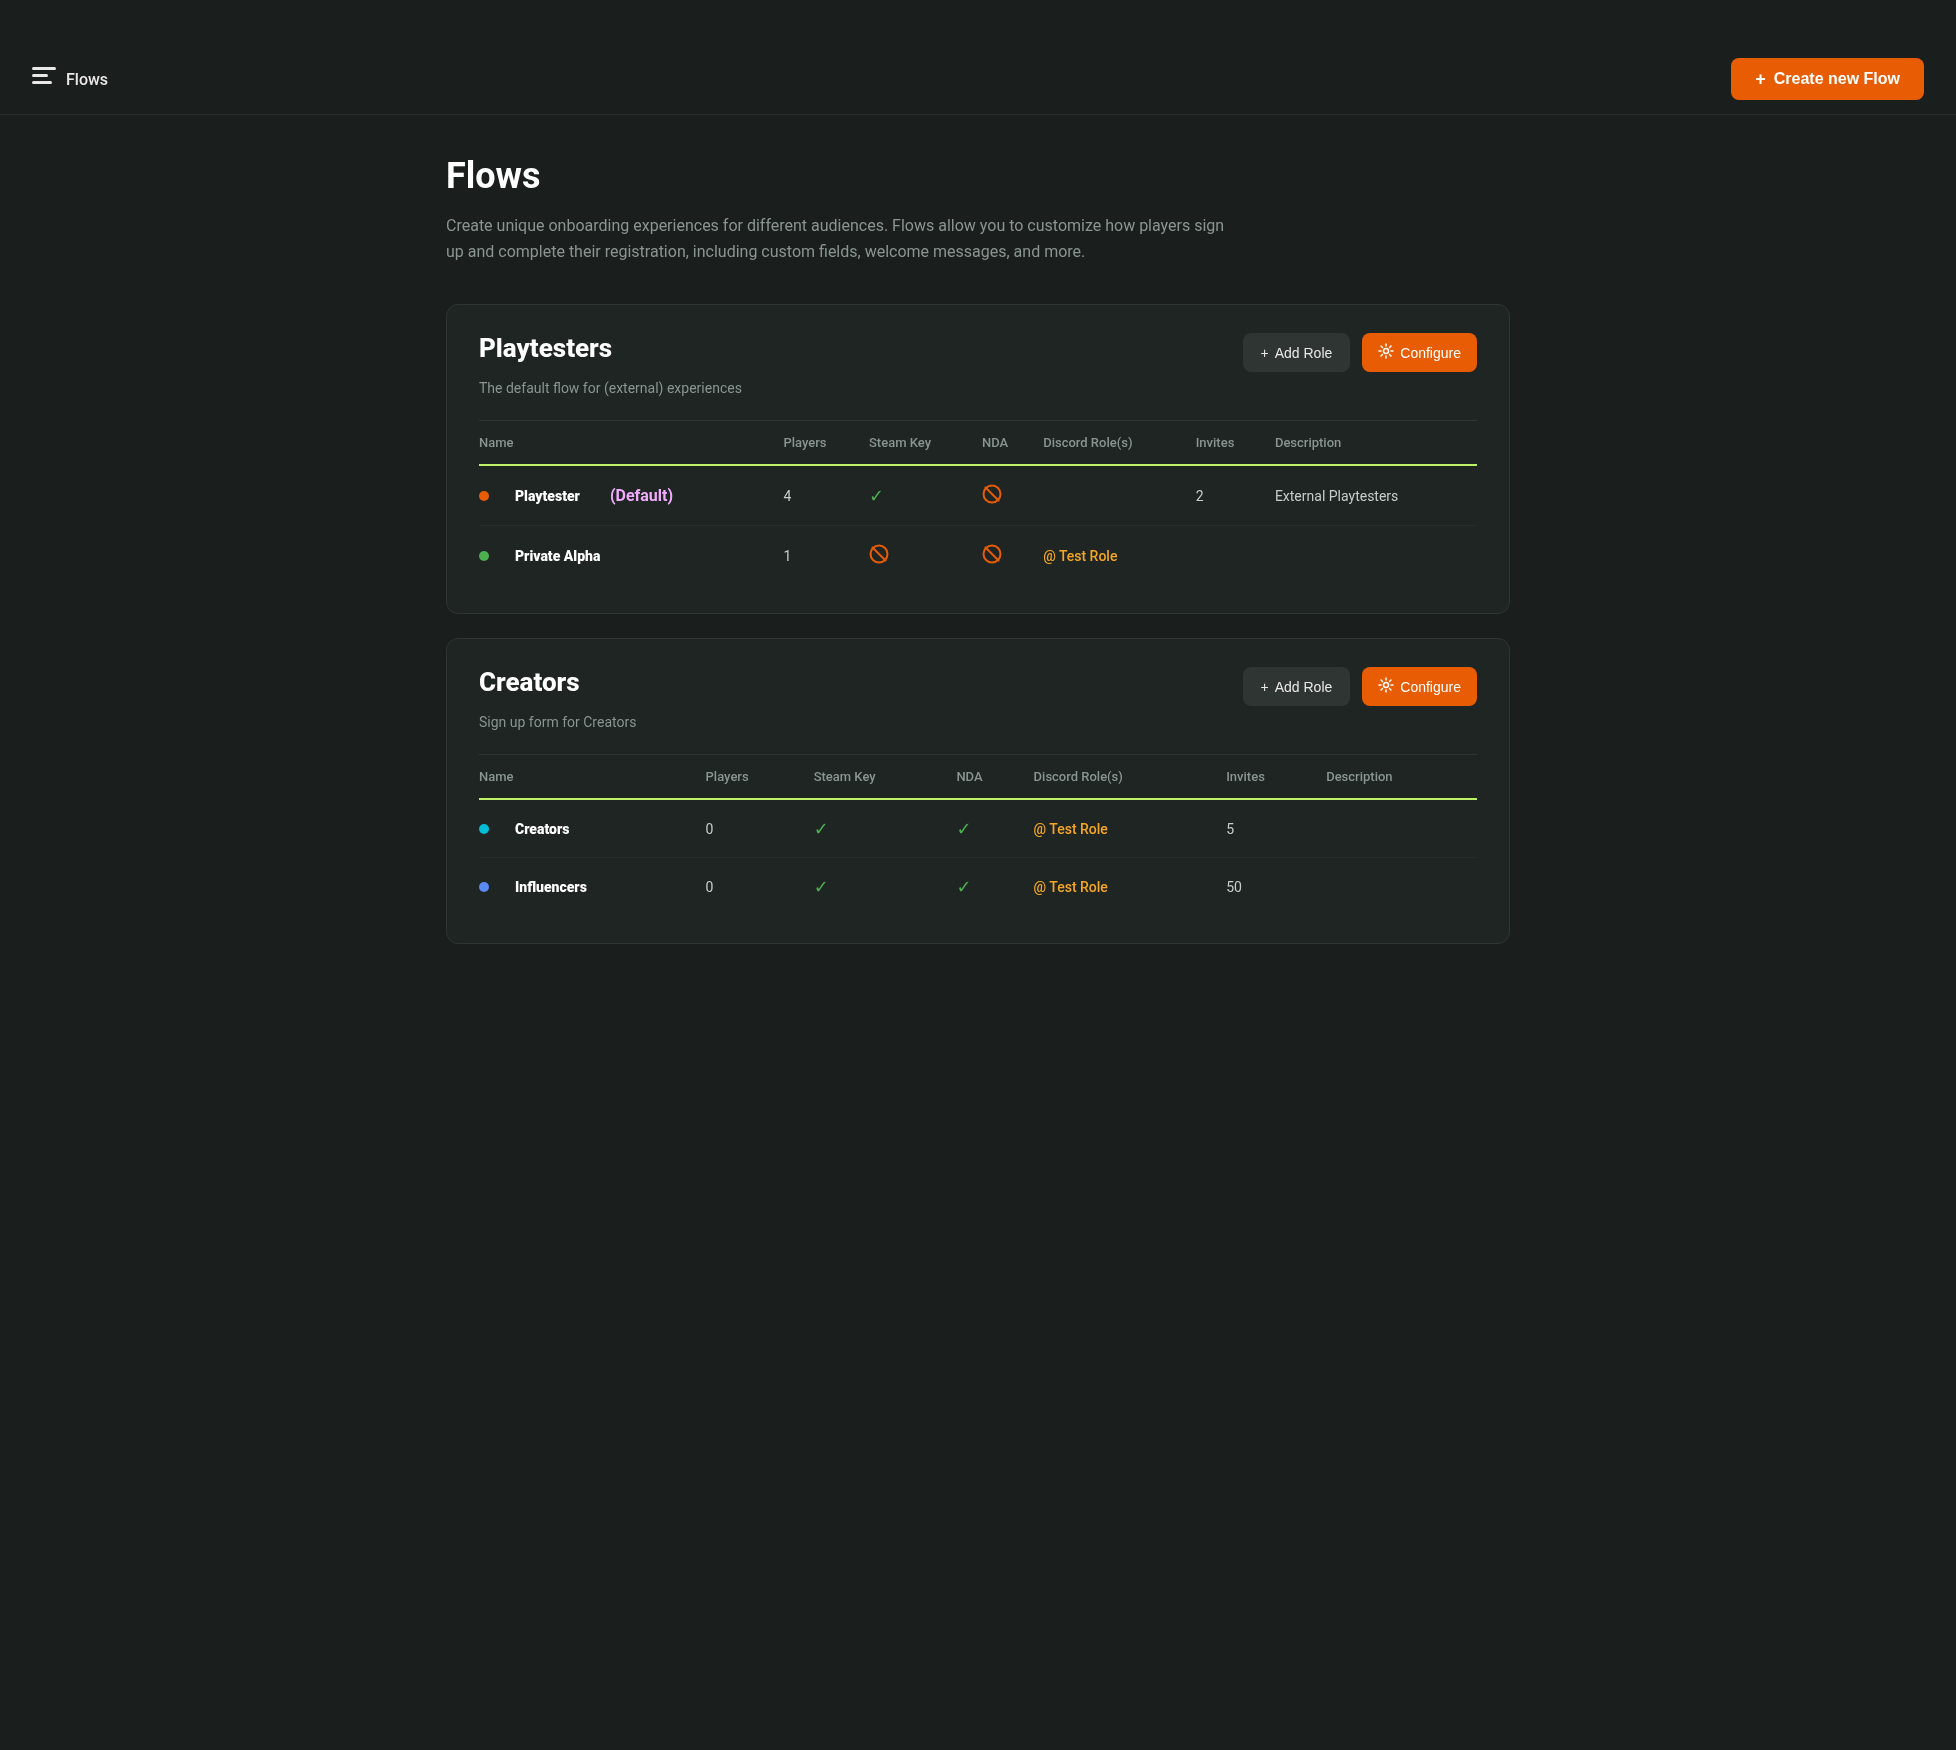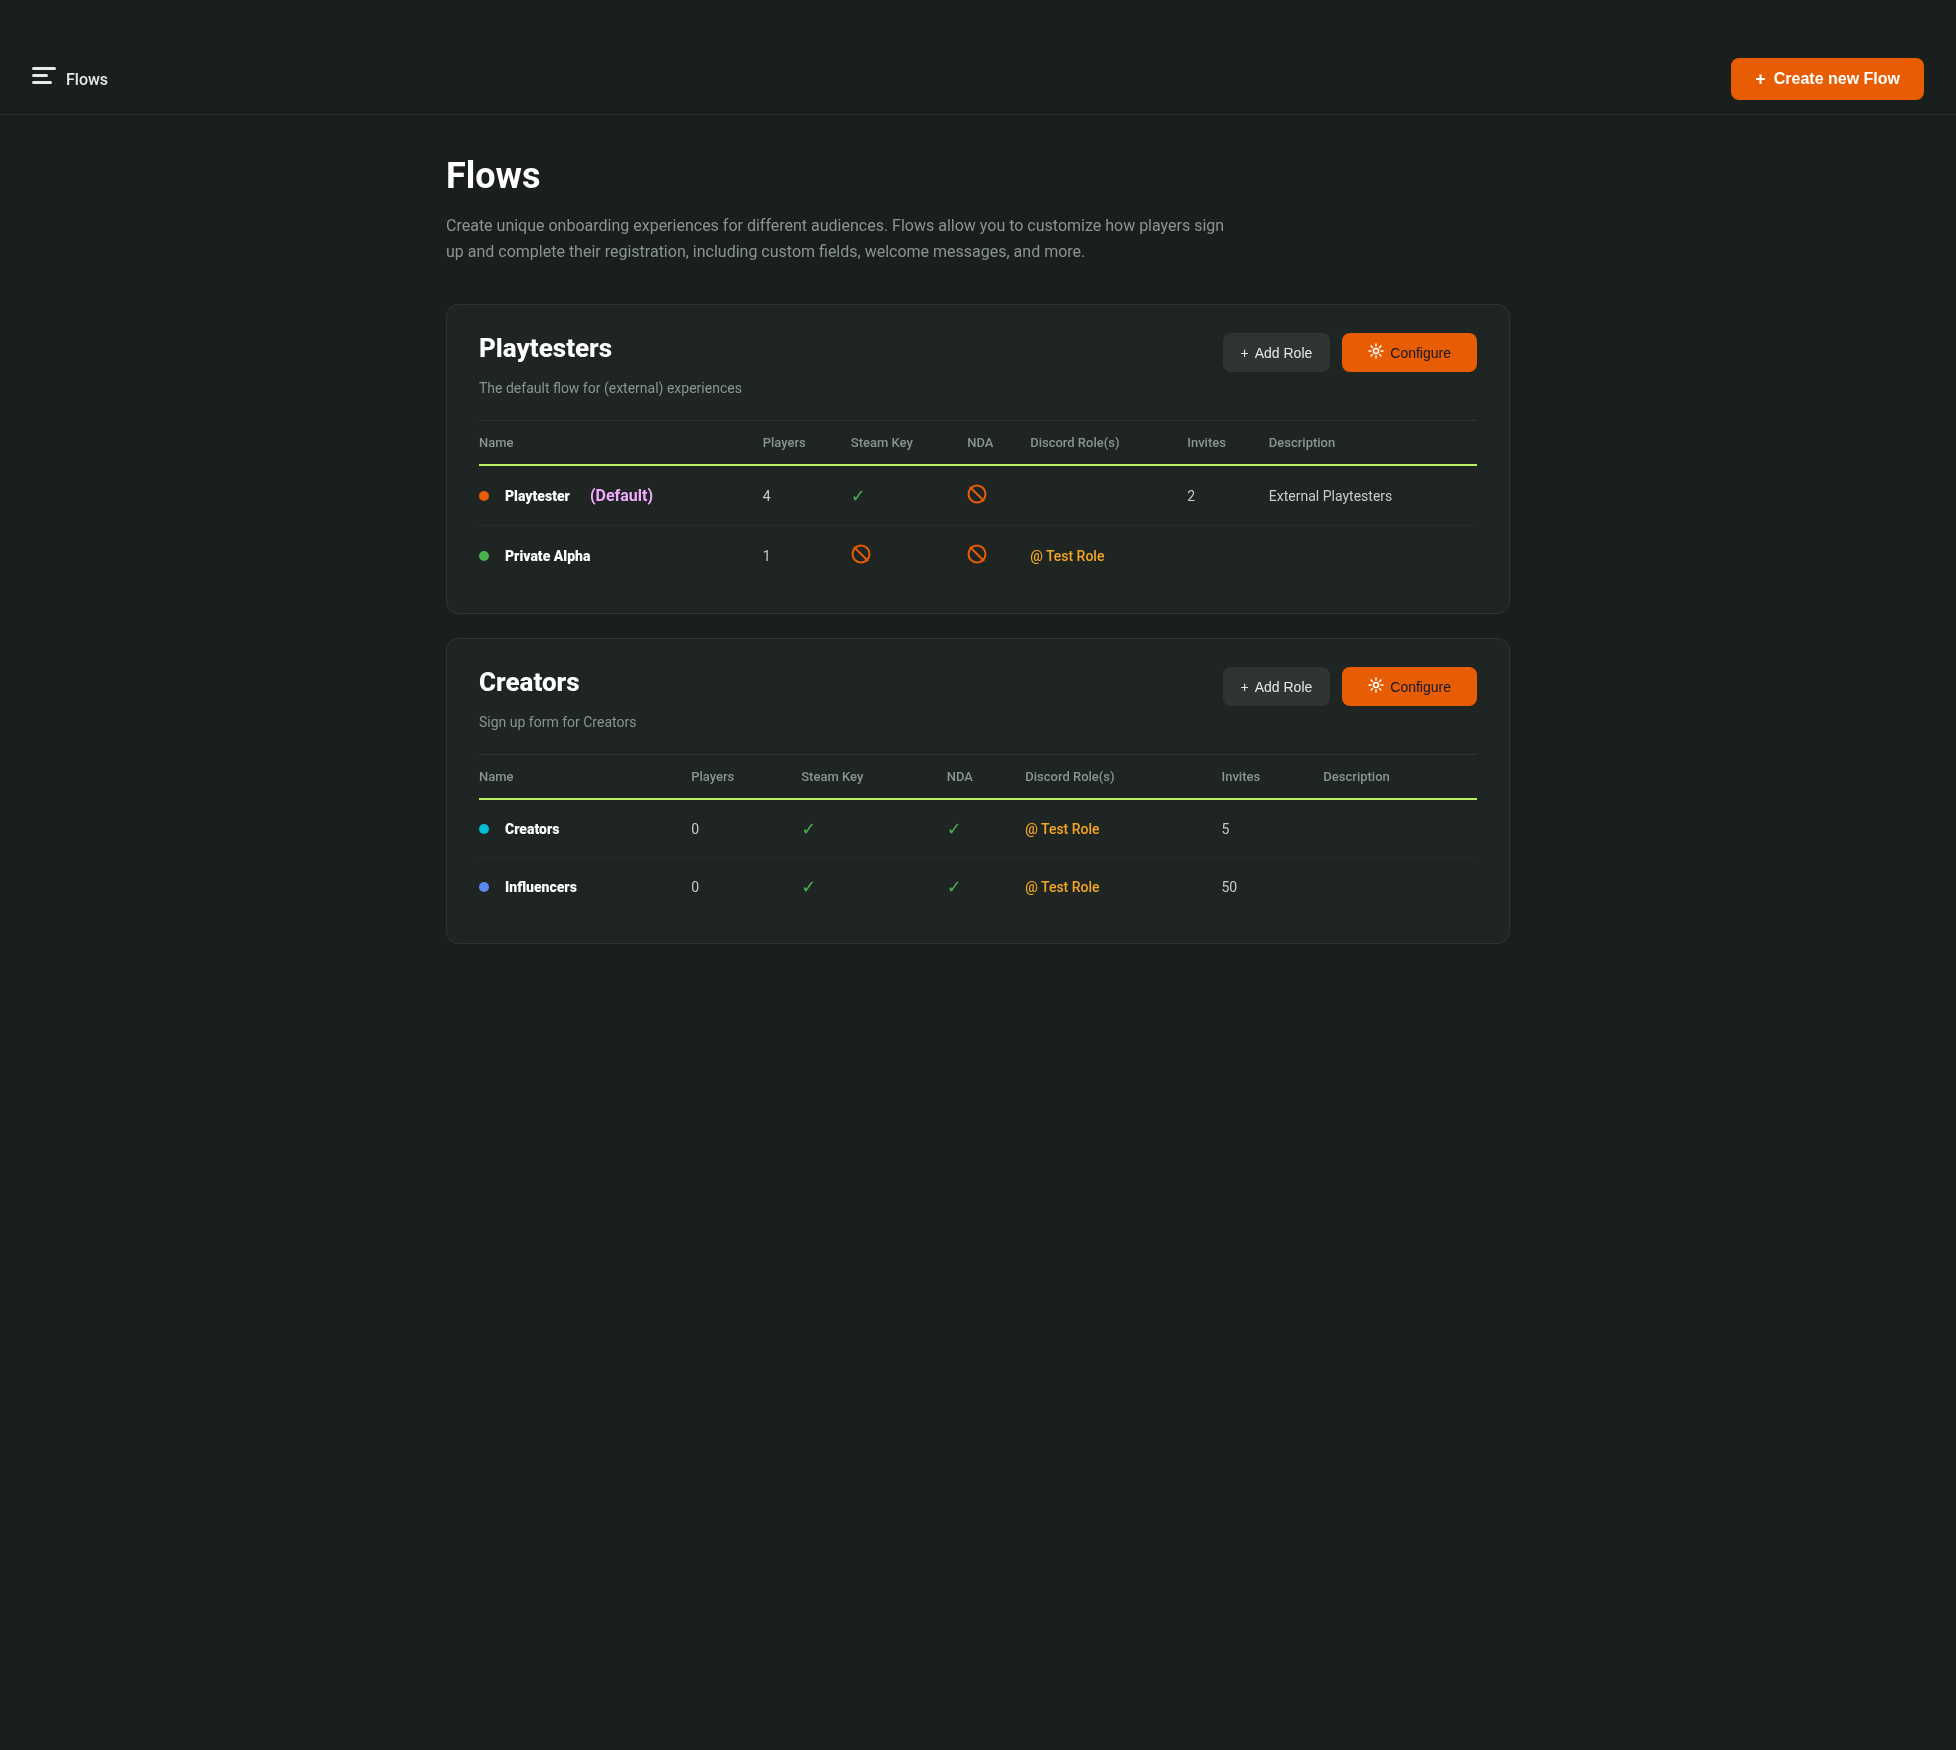--- a/index.html
+++ b/index.html
@@ -117,24 +117,24 @@
       font-size: 14px;
       font-weight: 500;
       cursor: pointer;
       display: flex;
       align-items: center;
       gap: 6px;
     }
 
     .btn-configure {
       background-color: #e85d04;
-      color: #0f172a;
+      color: #ffffff;
       border: none;
       border-radius: 8px;
-      padding: 10px 26px;
+      padding: 10px 16px;
       font-size: 14px;
       font-weight: 500;
       cursor: pointer;
       display: flex;
       align-items: center;
       gap: 6px;
     }
 
     
     .flow-table {
@@ -168,21 +168,21 @@
       padding-left: 0;
     }
 
     .flow-table tr:last-child td {
       border-bottom: none;
     }
 
     .role-name {
       display: flex;
       align-items: center;
-      gap: 16px;
+      gap: 26px;
       font-weight: 700;
       color: #ffffff;
     }
 
     .role-dot {
       width: 10px;
       height: 10px;
       border-radius: 50%;
       display: inline-block;
       flex-shrink: 0;

